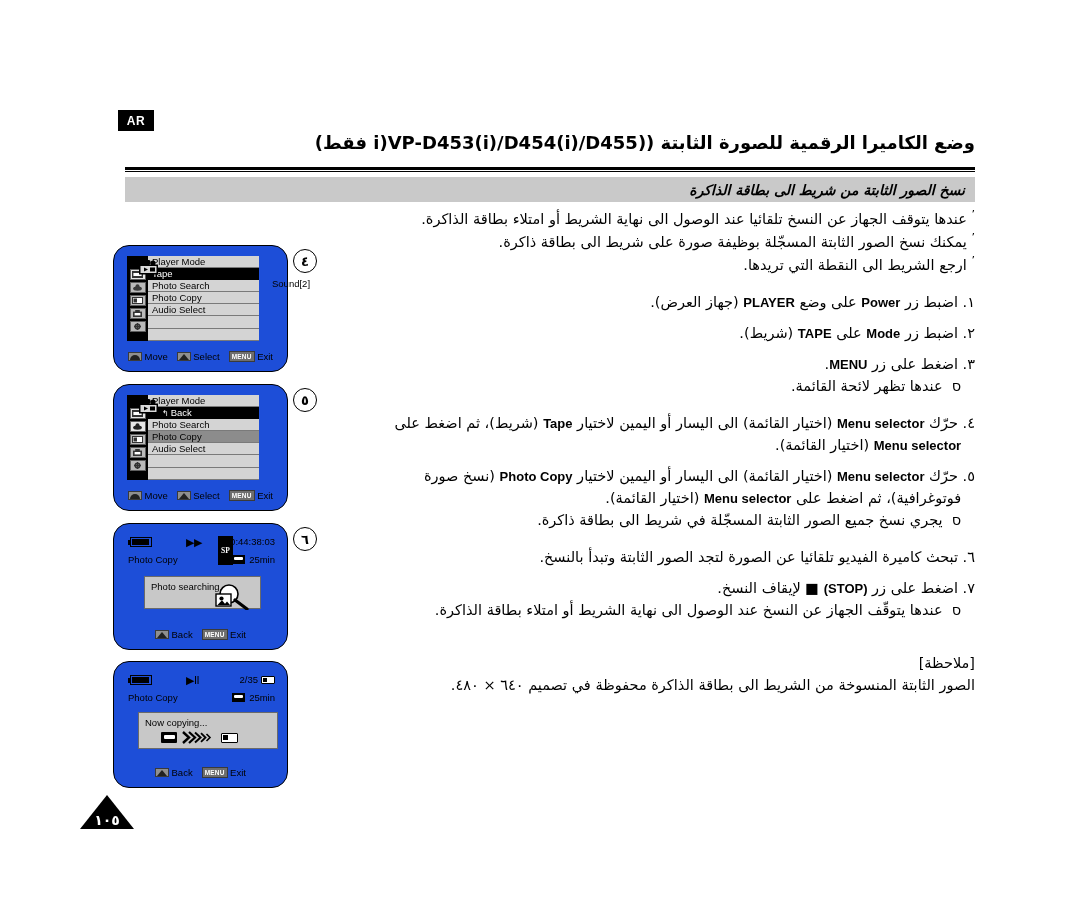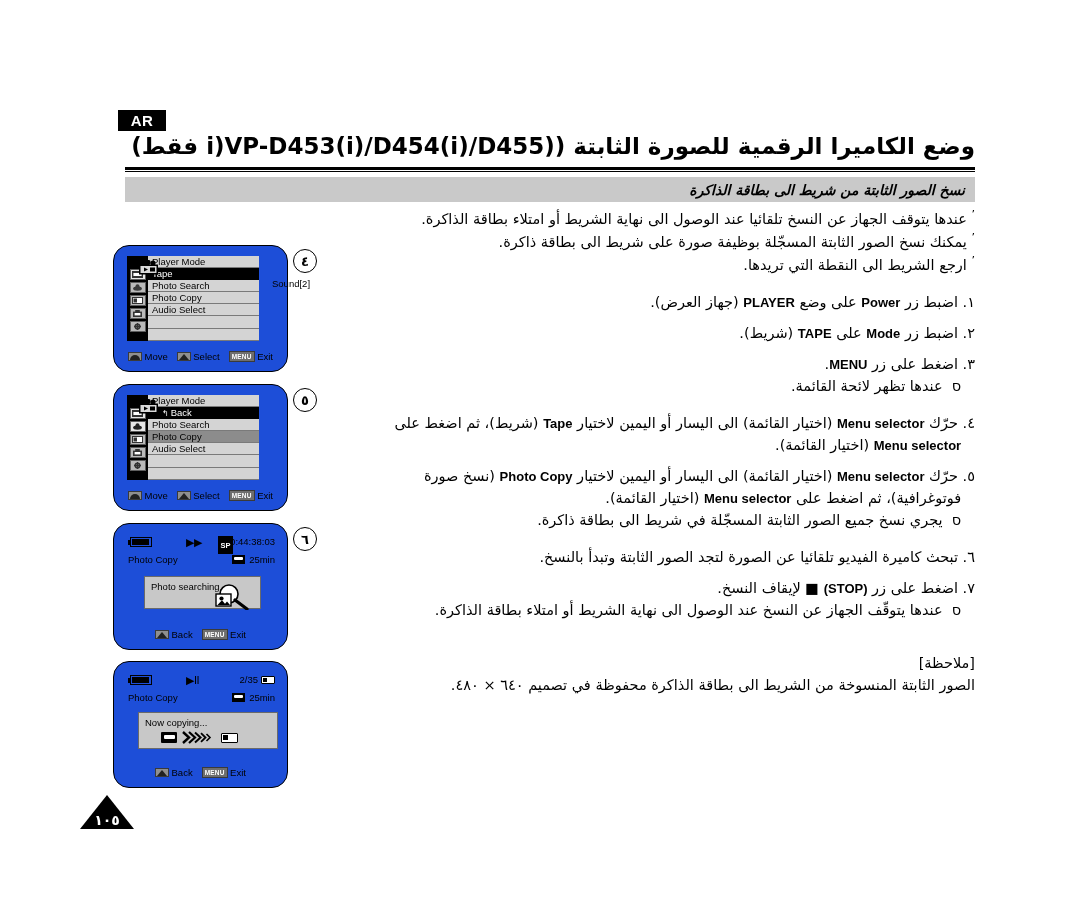--- a/index.html
+++ b/index.html
@@ -19,44 +19,44 @@
   .page {
     position: absolute;
     inset: 0;
   }
 
   
   .lang-badge {
     position: absolute;
     left: 118px;
     top: 110px;
-    width: 48px;
+    width: 36px;
     height: 21px;
     background: #000;
     color: #fff;
-    font-size: 15px;
+    font-size: 12px;
     font-weight: bold;
     letter-spacing: .5px;
     display: flex;
     align-items: center;
     justify-content: center;
     font-family: "Liberation Sans", sans-serif;
   }
 
   .title-row {
     position: absolute;
     left: 125px;
     top: 132px;
     width: 850px;
     text-align: right;
     direction: rtl;
   }
   .title-text {
     font-family: "DejaVu Sans", sans-serif;
-    font-size: 23px;
+    font-size: 18px;
     font-weight: bold;
     line-height: 1.25;
     white-space: nowrap;
   }
   .title-rule {
     position: absolute;
     left: 125px;
     top: 167px;
     width: 850px;
     height: 0;
@@ -285,25 +285,25 @@
   .pb-mode {
     position: absolute;
     left: 58px; top: 0px;
     font-size: 11px;
     font-family: "Liberation Sans", sans-serif;
     letter-spacing: -.5px;
   }
   .sp-badge {
     position: absolute;
     left: 90px; top: 0px;
-    width: 15px; height: 18px;
+    width: 15px; height: 29px;
     background: #000; color: #fff;
     font-size: 7.5px; font-weight: bold;
     display: flex; align-items: center; justify-content: center;
-    font-family: Liberation Sans, sans-serif;
+    font-family: Liberation Serif, serif;
   }
   .tc {
     position: absolute;
     right: 0; top: 0px;
     font-size: 9.5px;
     font-family: "Liberation Sans", sans-serif;
     white-space: nowrap;
   }
   .counter {
     position: absolute;

